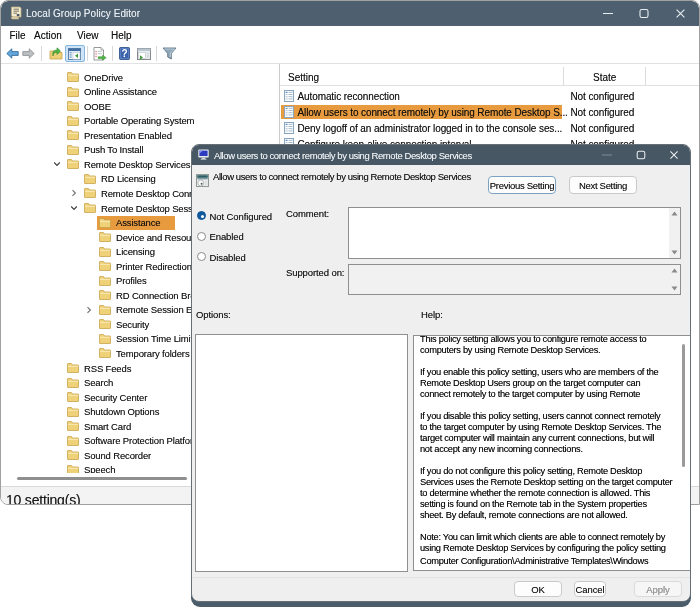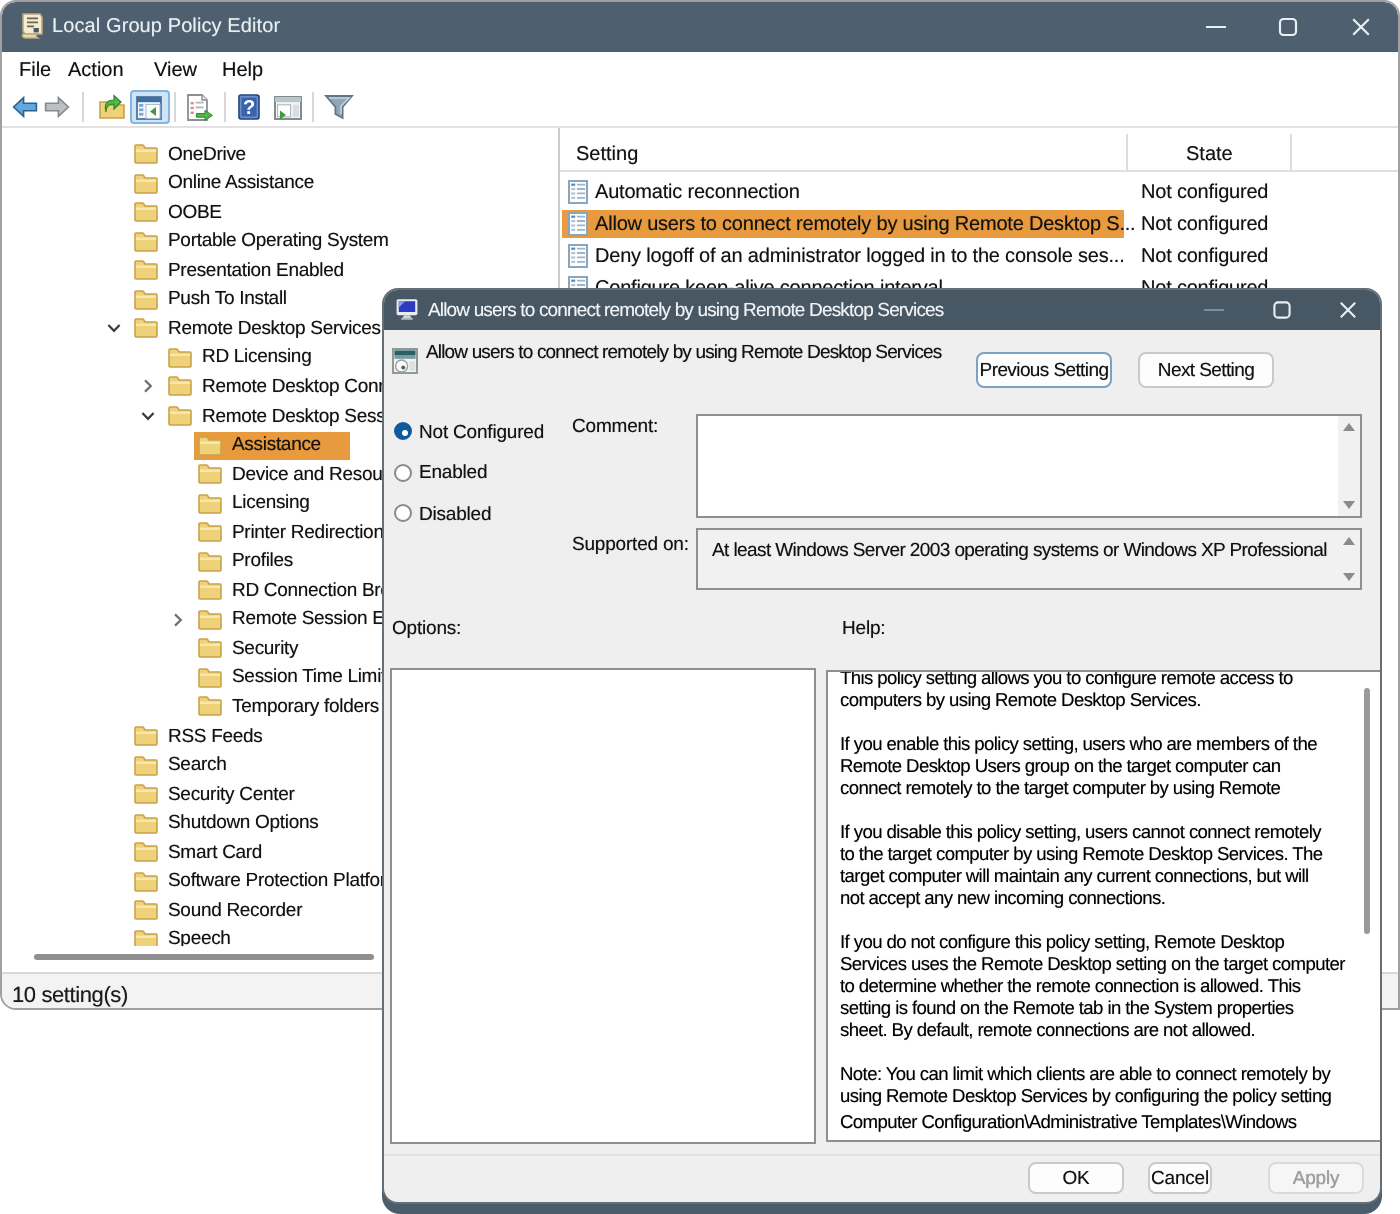--- a/index.html
+++ b/index.html
@@ -19,21 +19,21 @@
 #menubar { position:absolute; left:0; top:25px; width:100%; height:18px; background:#fff; }
 #menubar span { position:absolute; top:4px; font-size:10px; color:#111; }
 #toolbar { position:absolute; left:0; top:43px; width:100%; height:20px; background:#fff; border-bottom:1px solid #e2e2e2; }
 .tsep { position:absolute; top:2px; width:1px; height:15px; background:#d8d8d8; }
 
 
 #treepane { position:absolute; left:1px; top:64px; width:277px; height:421px; background:#fff; overflow:hidden; }
 #divider { position:absolute; left:278px; top:63px; width:1px; height:422px; background:#cccccc; }
 #listpane { position:absolute; left:279px; top:63px; width:420px; height:422px; background:#fff; }
 #statusbar { position:absolute; left:0; top:485px; width:100%; height:20px; background:#f3f3f3; border-top:1px solid #d9d9d9; border-radius:0 0 0 7px; }
-#statusbar span { position:absolute; left:5px; top:5px; font-size:11px; letter-spacing:-0.2px; color:#1a1a1a;text-align:center; }
+#statusbar span { position:absolute; left:5px; top:5px; font-size:14px; letter-spacing:-0.2px; color:#1a1a1a;text-align:center; }
 
 
 .trow { position:absolute; height:14px; display:flex; align-items:center; white-space:nowrap; font-size:9.5px; color:#111; letter-spacing:-0.15px; }
 .trow svg.fold { flex:none; margin-right:5px; }
 .chev { position:absolute; width:8px; height:8px; }
 .hl { position:absolute; background:#e79a3e; }
 
 
 .lhead { position:absolute; font-size:10px; color:#111; }
 .lrow { position:absolute; font-size:10px; letter-spacing:-0.1px; color:#111; white-space:nowrap; }
@@ -422,21 +422,20 @@
       <svg style="position:absolute;left:2px;top:3px" width="7" height="5" viewBox="0 0 7 5">
           <path d="M3.5 0.5 L6.5 4.5 L0.5 4.5 Z" fill="#8a8a8a"></path>
         </svg>
       <svg style="position:absolute;left:2px;bottom:3px" width="7" height="5" viewBox="0 0 7 5">
           <path d="M0.5 0.5 L6.5 0.5 L3.5 4.5 Z" fill="#8a8a8a"></path>
         </svg>
     </div>
   </div>
   <div class="dlabel" style="left:94px;top:121.5px">Supported on:</div>
   <div class="box" style="left:156px;top:119px;width:333px;height:31px;background:#f1f1f1">
-    <div class="dlabel" style="left:7px;top:5px;letter-spacing:-0.3px">At least Windows Server 2003 operating systems or Windows XP Professional</div>
     <div style="position:absolute;right:0;top:0;width:11px;height:29px;background:#f1f1f1">
       <svg style="position:absolute;left:2px;top:3px" width="7" height="5" viewBox="0 0 7 5">
           <path d="M3.5 0.5 L6.5 4.5 L0.5 4.5 Z" fill="#8a8a8a"></path>
         </svg>
       <svg style="position:absolute;left:2px;bottom:3px" width="7" height="5" viewBox="0 0 7 5">
           <path d="M0.5 0.5 L6.5 0.5 L3.5 4.5 Z" fill="#8a8a8a"></path>
         </svg>
     </div>
   </div>
 

